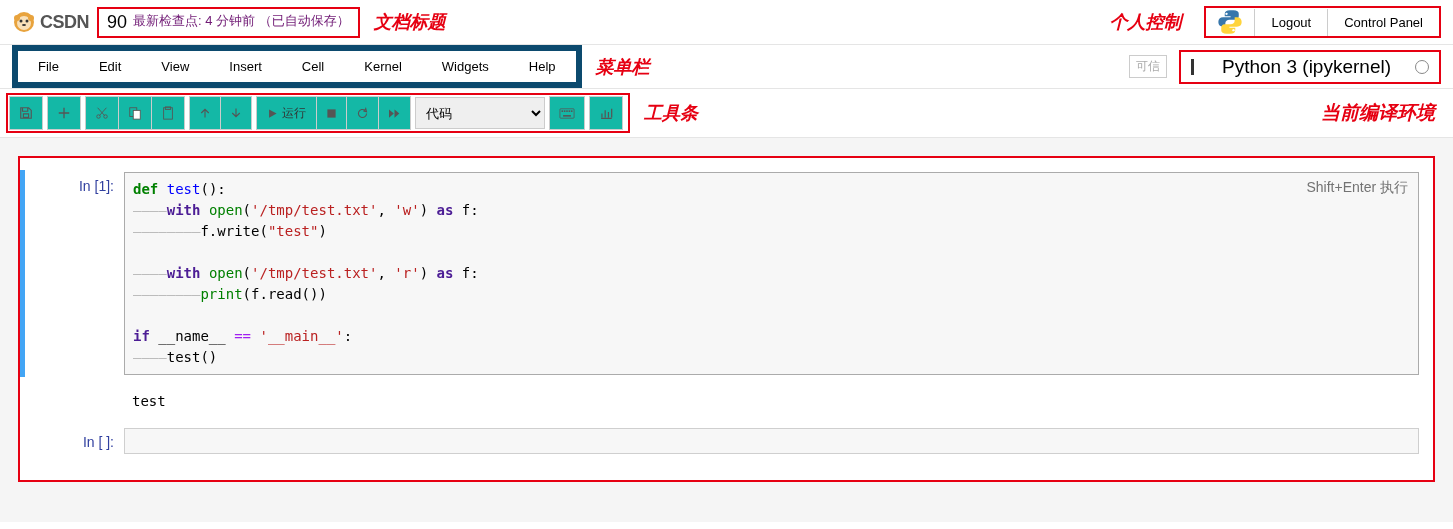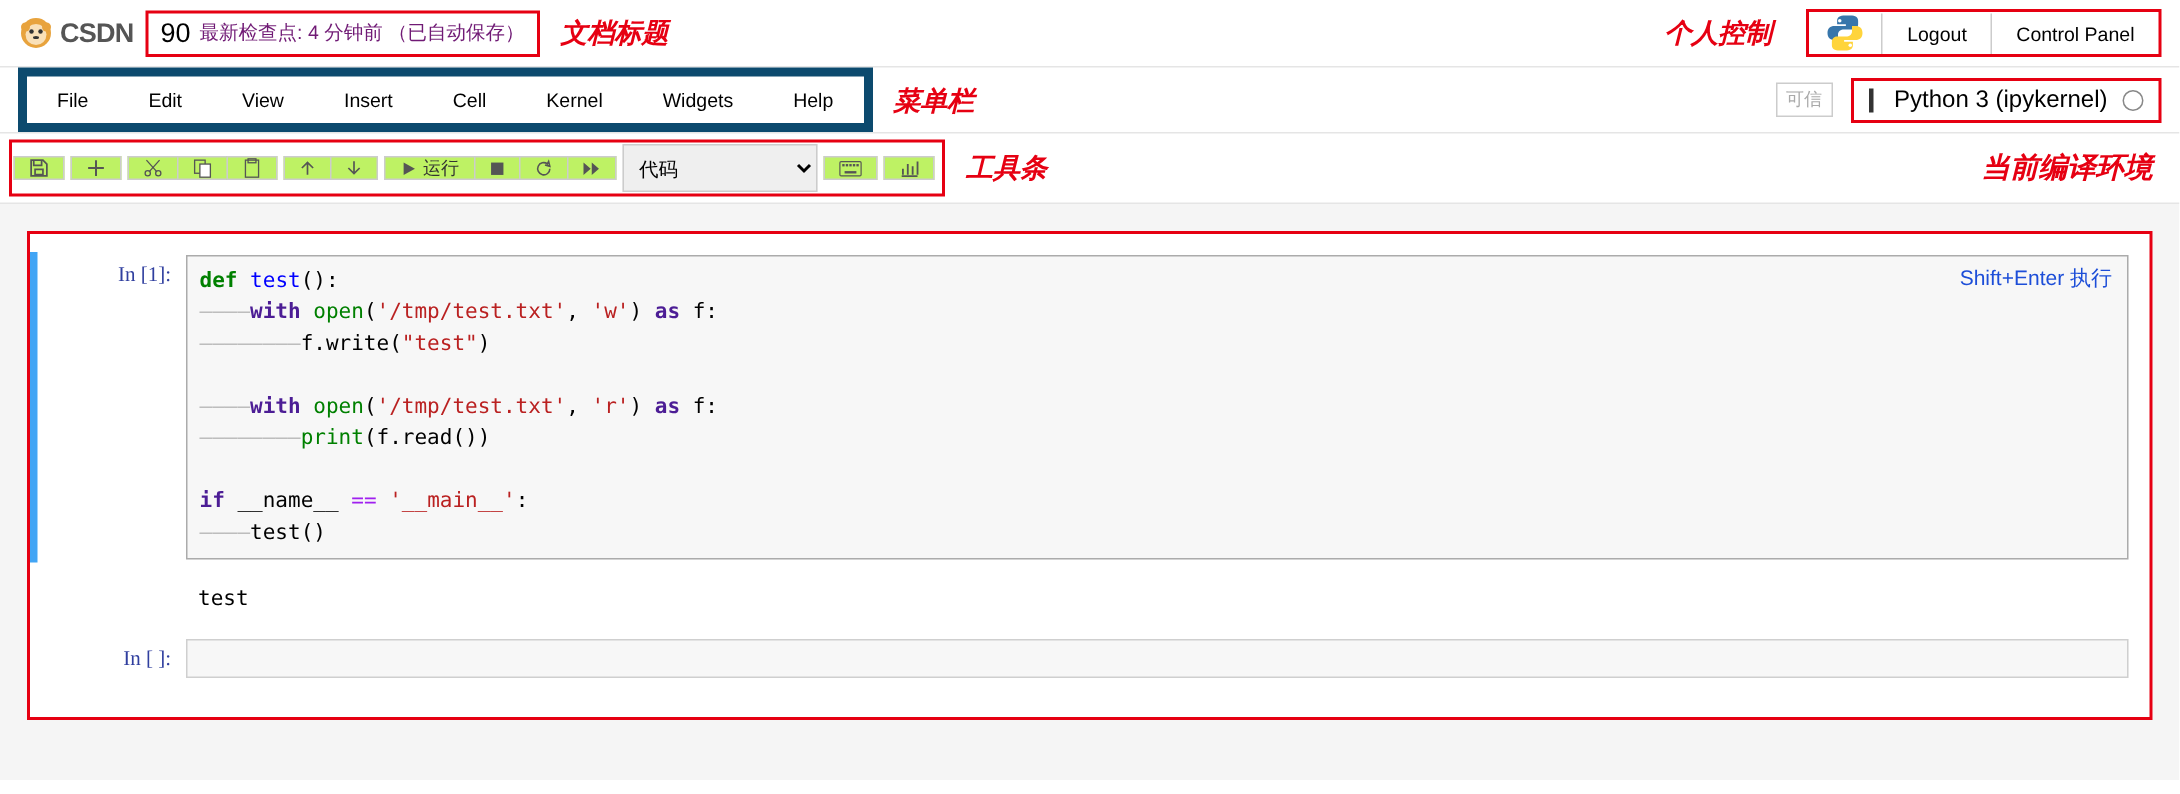--- a/index.html
+++ b/index.html
@@ -1,53 +1,53 @@
 <!DOCTYPE html>
 <html><head>
 <meta charset="utf-8">
 <style>
 * { box-sizing: border-box; margin: 0; padding: 0; }
 body { font-family: "Helvetica Neue", Helvetica, Arial, sans-serif; font-size: 13px; background: #fff; color: #000; width: 1453px; }
 .header { display: flex; align-items: center; padding: 6px 12px; border-bottom: 1px solid #e5e5e5; }
 .logo-area { display: flex; align-items: center; gap: 4px; font-weight: bold; font-size: 18px; color: #555; }
 .logo-monkey { width: 24px; height: 24px; }
 .logo-text { font-weight: bold; letter-spacing: -0.5px; }
-.title-box { border: 2px solid #e60012; margin-left: 8px; padding: 3px 8px; display: flex; align-items: center; gap: 6px; font-size: 16px; }
+.title-box { border: 2px solid #e60012; margin-left: 8px; padding: 3px 8px; display: flex; align-items: flex-start; gap: 6px; font-size: 16px; }
 .title-num { font-size: 18px; }
 .checkpoint { color: #701a75; font-size: 13px; }
 .annot { color: #e60012; font-weight: bold; font-family: SimHei, "Microsoft YaHei", sans-serif; font-style: italic; font-size: 18px; margin-left: 14px; }
 .spacer { flex: 1; }
 .login-area { display: flex; align-items: center; border: 2px solid #e60012; }
 .login-btn { padding: 6px 16px; border-left: 1px solid #ccc; font-size: 13px; cursor: pointer; }
 .login-btn:first-child { border-left: none; }
 .py-logo { padding: 0 10px; display:flex; align-items:center; }
 .menubar-row { display: flex; align-items: center; padding: 0 12px; border-bottom: 1px solid #e5e5e5; }
 .menubar { display: flex; border: 6px solid #0c4a6e; }
 .menu-item { padding: 8px 20px; cursor: pointer; font-size: 13px; }
 .trusted { color: #aaa; font-size: 12px; border: 1px solid #ccc; padding: 2px 6px; margin-right: 12px; }
-.kernel-box { border: 2px solid #e60012; padding: 4px 10px; display: flex; align-items: center; gap: 10px; font-size: 16px; }
+.kernel-box { border: 2px solid #e60012; padding: 4px 10px; display: flex; align-items: center; gap: 24px; font-size: 19px; }
 .kernel-box::before { content: ""; display:inline-block; width:3px; height:16px; background:#333; margin-right:4px; }
 .kernel-circle { width: 14px; height: 14px; border: 1.5px solid #888; border-radius: 50%; }
 .toolbar-row { display: flex; align-items: center; padding: 4px 6px; border-bottom: 1px solid #e5e5e5; gap: 0; }
 .toolbar-box { display: flex; align-items: center; border: 2px solid #e60012; padding: 1px; }
-.tbtn { border: 1px solid #ccc; background: #bef264; padding: 5px 9px; cursor: pointer; font-size: 13px; display: flex; align-items: center; min-width: 30px; height: 16px; color: #333; }
+.tbtn { border: 1px solid #ccc; background: #14b8a6; padding: 5px 9px; cursor: pointer; font-size: 13px; display: flex; align-items: center; min-width: 30px; height: 34px; color: #333; }
 .tbtn + .tbtn { margin-left: -1px; }
 .tgroup { display: flex; margin-right: 4px; }
 .sel-type { border: 1px solid #ccc; height: 32px; width: 130px; padding: 0 6px; font-size: 13px; }
 .run-label { margin-left: 4px; font-size: 12px; }
 .annot-right { color: #e60012; font-weight: bold; font-family: SimHei, sans-serif; font-style: italic; font-size: 19px; margin-left: auto; margin-right: 12px; }
 .notebook { background: #f5f5f5; padding: 18px 0 40px 0; position: relative; }
 .main-box { border: 2px solid #e60012; margin: 0 18px; background: #fff; padding: 12px 0 18px 0; position: relative; }
 .cell { display: flex; padding: 2px 14px; margin-bottom: 6px; }
 .cell.active { border-left: 5px solid #42A5F5; padding-left: 9px; }
 .cell.active .cell-body { border: 1px solid #ababab; }
-.prompt { width: 90px; text-align: right; padding: 6px 10px 0 0; font-family: Liberation Serif, serif; font-size: 14px; color: #303F9F; flex-shrink: 0; }
+.prompt { width: 90px; text-align: right; padding: 6px 10px 0 0; font-family: Liberation Sans, sans-serif; font-size: 14px; color: #303F9F; flex-shrink: 0; }
 .cell-body { flex: 1; border: 1px solid #cfcfcf; background: #f7f7f7; padding: 6px 8px; font-family: monospace; font-size: 14px; line-height: 1.5; position: relative; }
 .cell-body.out { border: none; background: transparent; }
-.shift-hint { position: absolute; right: 10px; top: 4px; color: #1d4ed8; font-size: 14px; font-family: sans-serif; }
+.shift-hint { position: absolute; right: 10px; top: 4px; color: #737373; font-size: 14px; font-family: sans-serif; }
 pre { white-space: pre; font-family: "DejaVu Sans Mono", monospace; }
 .k-def { color: #008000; font-weight: bold; }
 .k-kw { color: #4c1d95; font-weight: bold; }
 .k-fn { color: #0000FF; }
 .k-str { color: #BA2121; }
 .k-op { color: #A020F0; }
 .k-bi { color: #008000; }
 .k-ws { color: #bbb; }
 .main-annot { position: absolute; left: 50%; top: 42%; transform: translateX(-50%); color: #e60012; font-weight: bold; font-style: italic; font-family: SimHei, sans-serif; font-size: 20px; pointer-events:none; }
 svg { display: block; }

